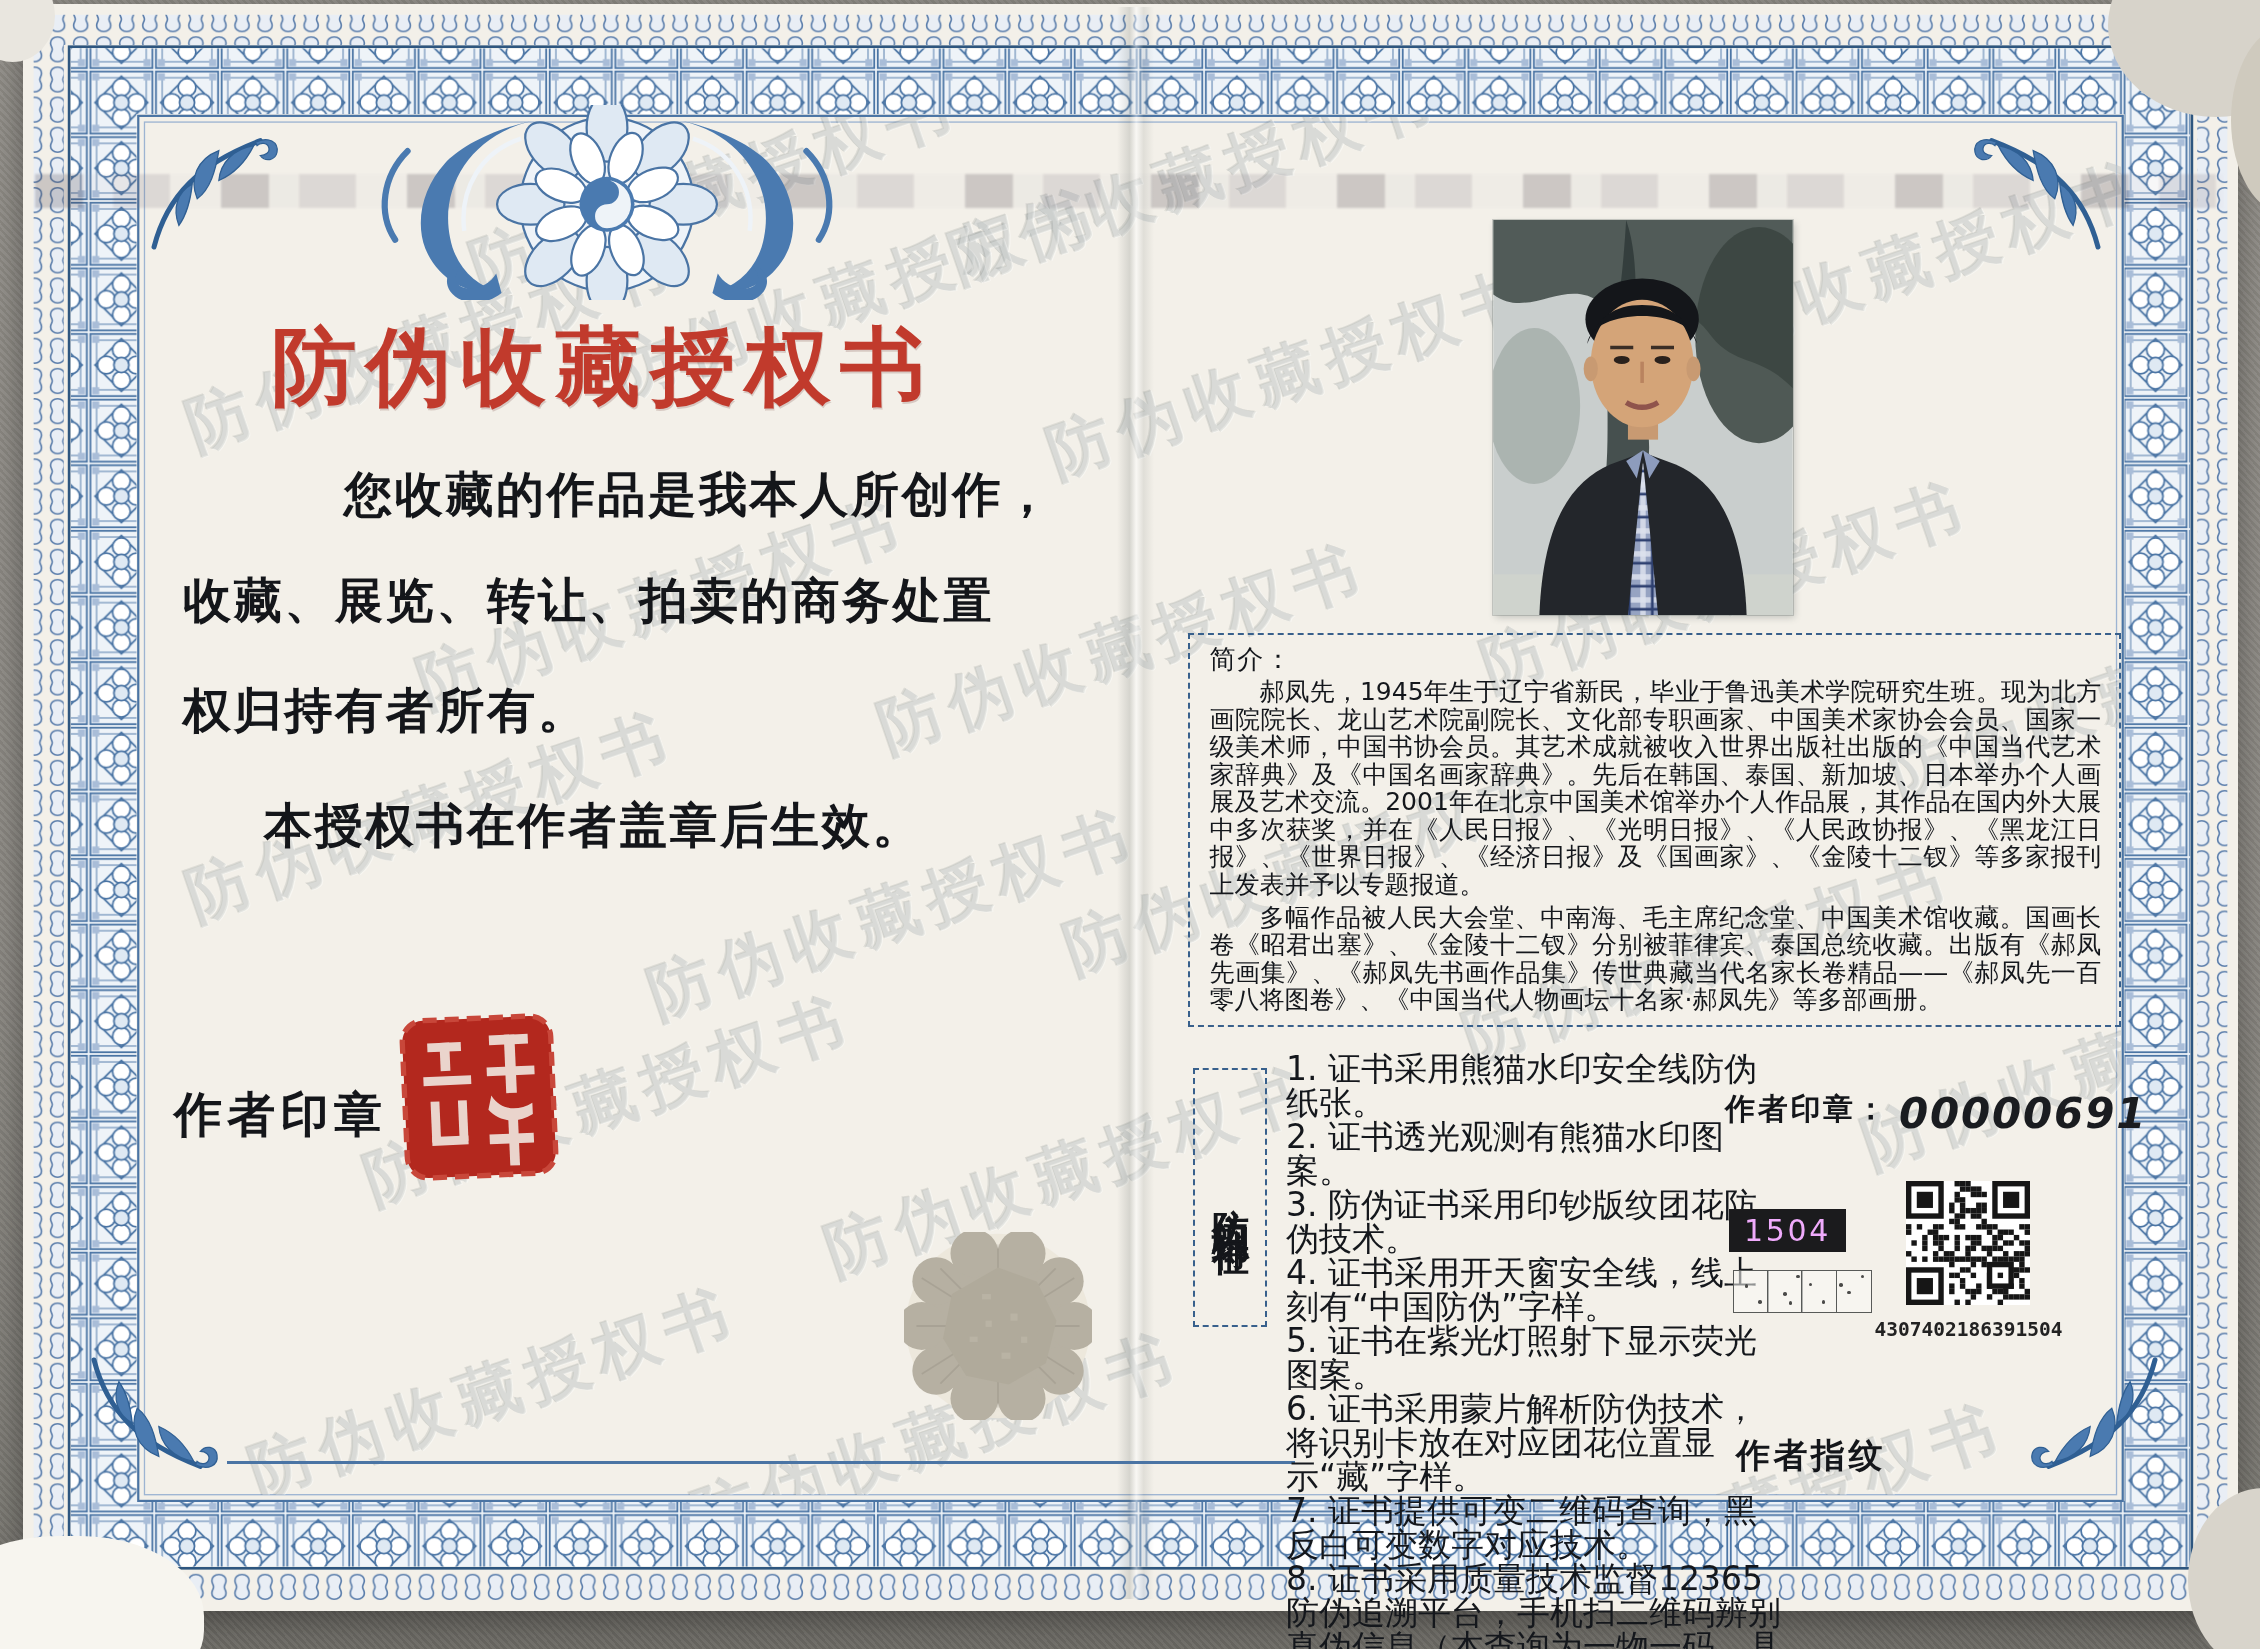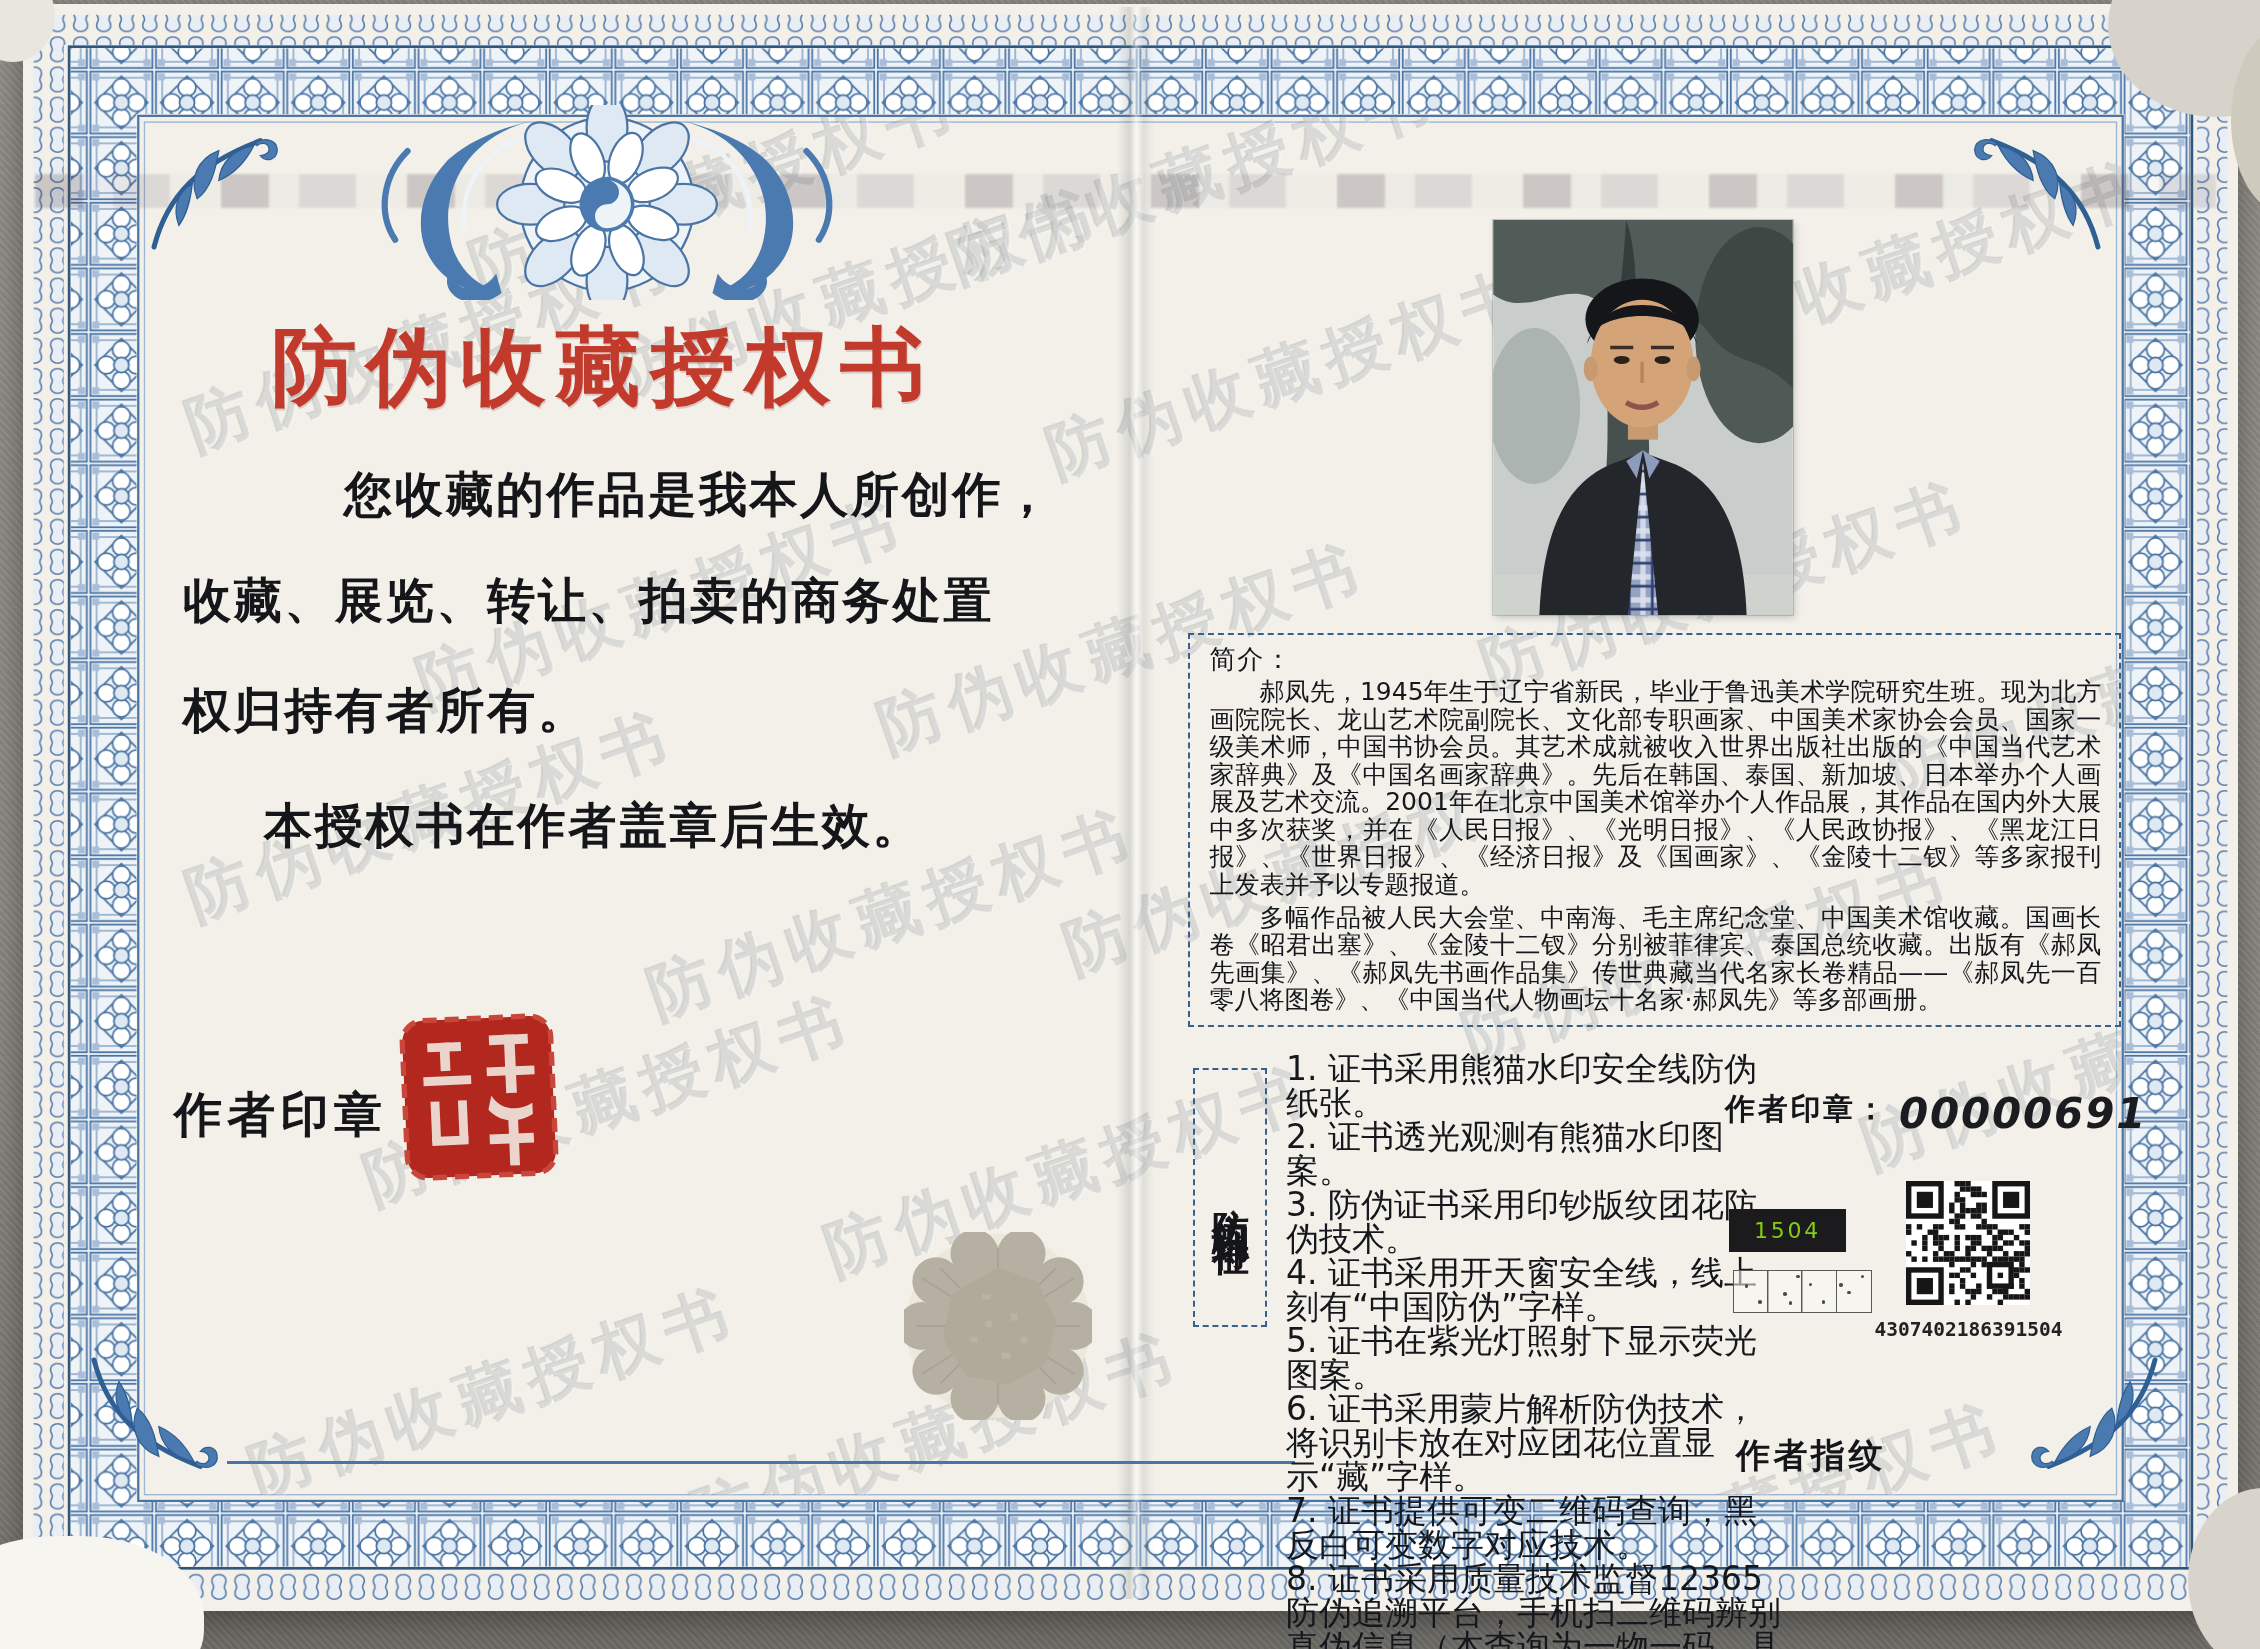--- a/index.html
+++ b/index.html
@@ -51,21 +51,21 @@
   .feat-vbox{left:1193px;top:1068px;width:74px;height:259px;z-index:5;
     border:2.7px dashed #38608c;box-sizing:border-box;display:flex;align-items:center;justify-content:center;}
   .feat-vlabel{writing-mode:vertical-rl;text-orientation:upright;font-size:37px;
     letter-spacing:6.2px;color:#14161a;font-weight:600;}
   .feat-list{left:1286px;top:1052px;width:498px;z-index:5;color:#14171c;
     font-size:33px;line-height:34px;}
   .feat-item{text-align:left;}
   .coll-label{left:1725px;top:1089px;z-index:5;font-size:30px;letter-spacing:2.7px;color:#14161a;font-weight:600;}
   .coll-value{left:1899px;top:1089px;z-index:5;font-size:42px;letter-spacing:1.8px;color:#1a1c20;font-weight:600;font-style:italic;}
   .code-box{left:1729px;top:1209px;width:117px;height:43px;background:#1b1b1d;z-index:5;
-    color:#84cc16;font-size:22px;letter-spacing:2.7px;display:flex;align-items:center;justify-content:center;}
+    color:#f0abfc;font-size:30px;letter-spacing:2.7px;display:flex;align-items:center;justify-content:center;}
   .cells{left:1733px;top:1270px;z-index:5;display:flex;}
   .code-cell{width:34px;height:41px;border:1.8px solid #585a58;margin-right:-1.8px;
     position:relative;background:rgba(250,250,246,.55);}
   .dot{position:absolute;width:3.5px;height:3.5px;border-radius:50%;background:#4a4a48;}
   .qr{left:1906px;top:1181px;width:124px;height:124px;z-index:5;background:#fff;
     box-shadow:0 0 0 5.3px rgba(255,255,255,.0);}
   .qr-num{left:1871px;top:1318px;width:195px;text-align:center;z-index:5;
     font-family:"DejaVu Sans Mono","Liberation Mono",monospace;font-size:19.5px;color:#222;font-weight:600;}
   .fp-label{left:1736px;top:1385px;z-index:5;font-size:34px;letter-spacing:3.5px;color:#14161a;font-weight:600;margin-top:48px;}
   .crest{left:294px;top:105px;width:626px;height:195px;z-index:4;}

